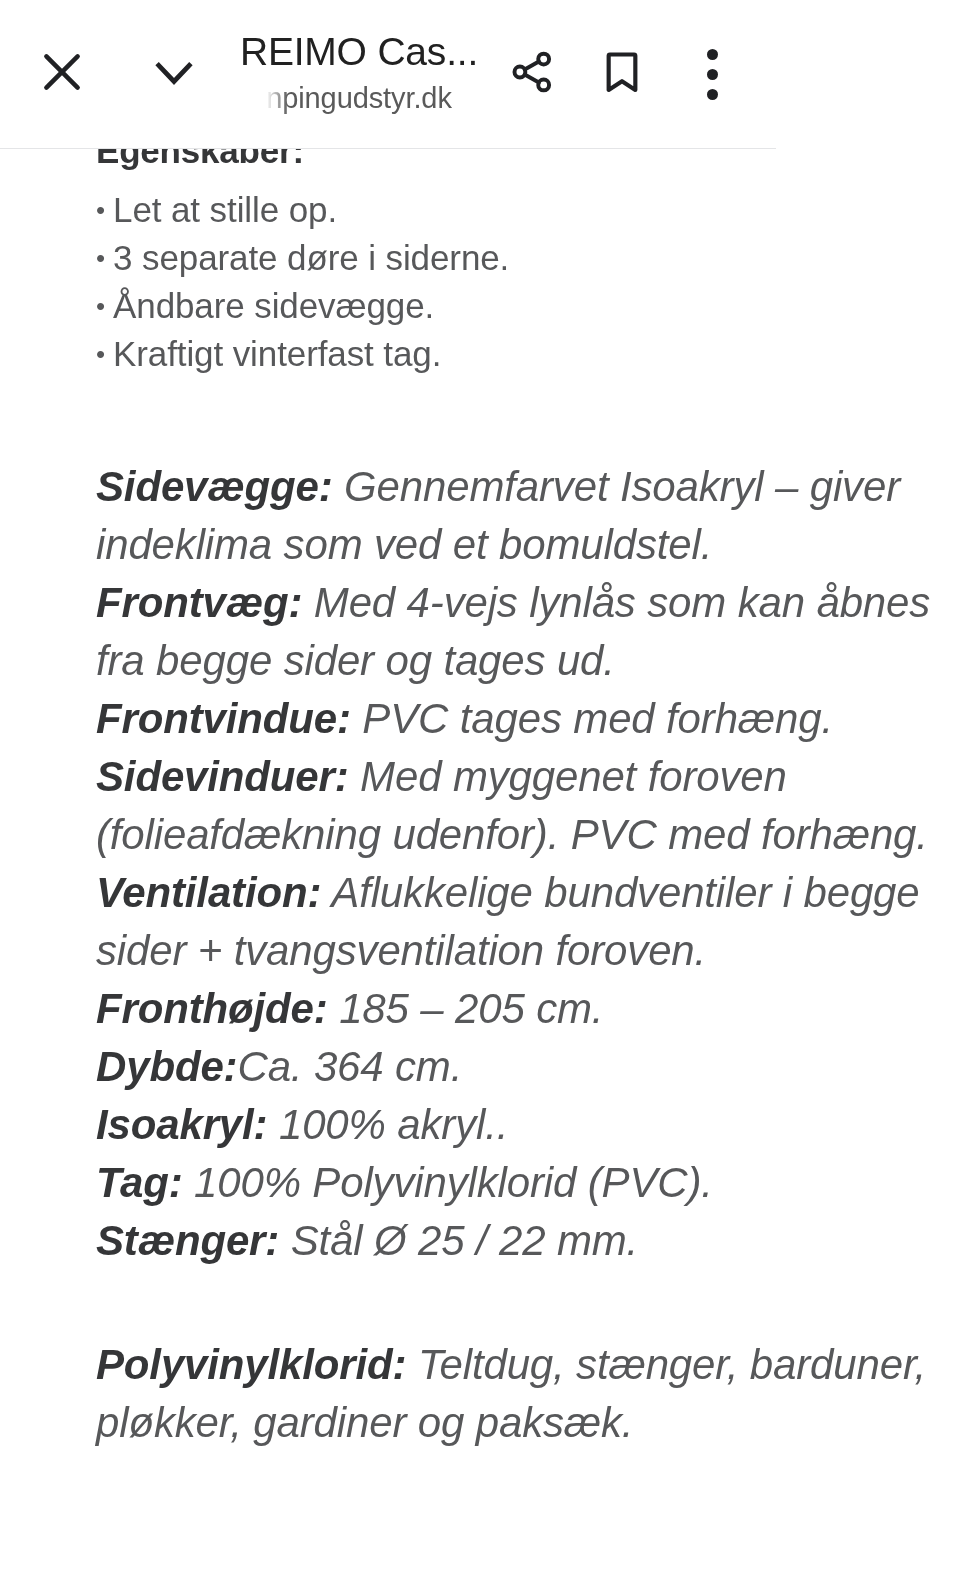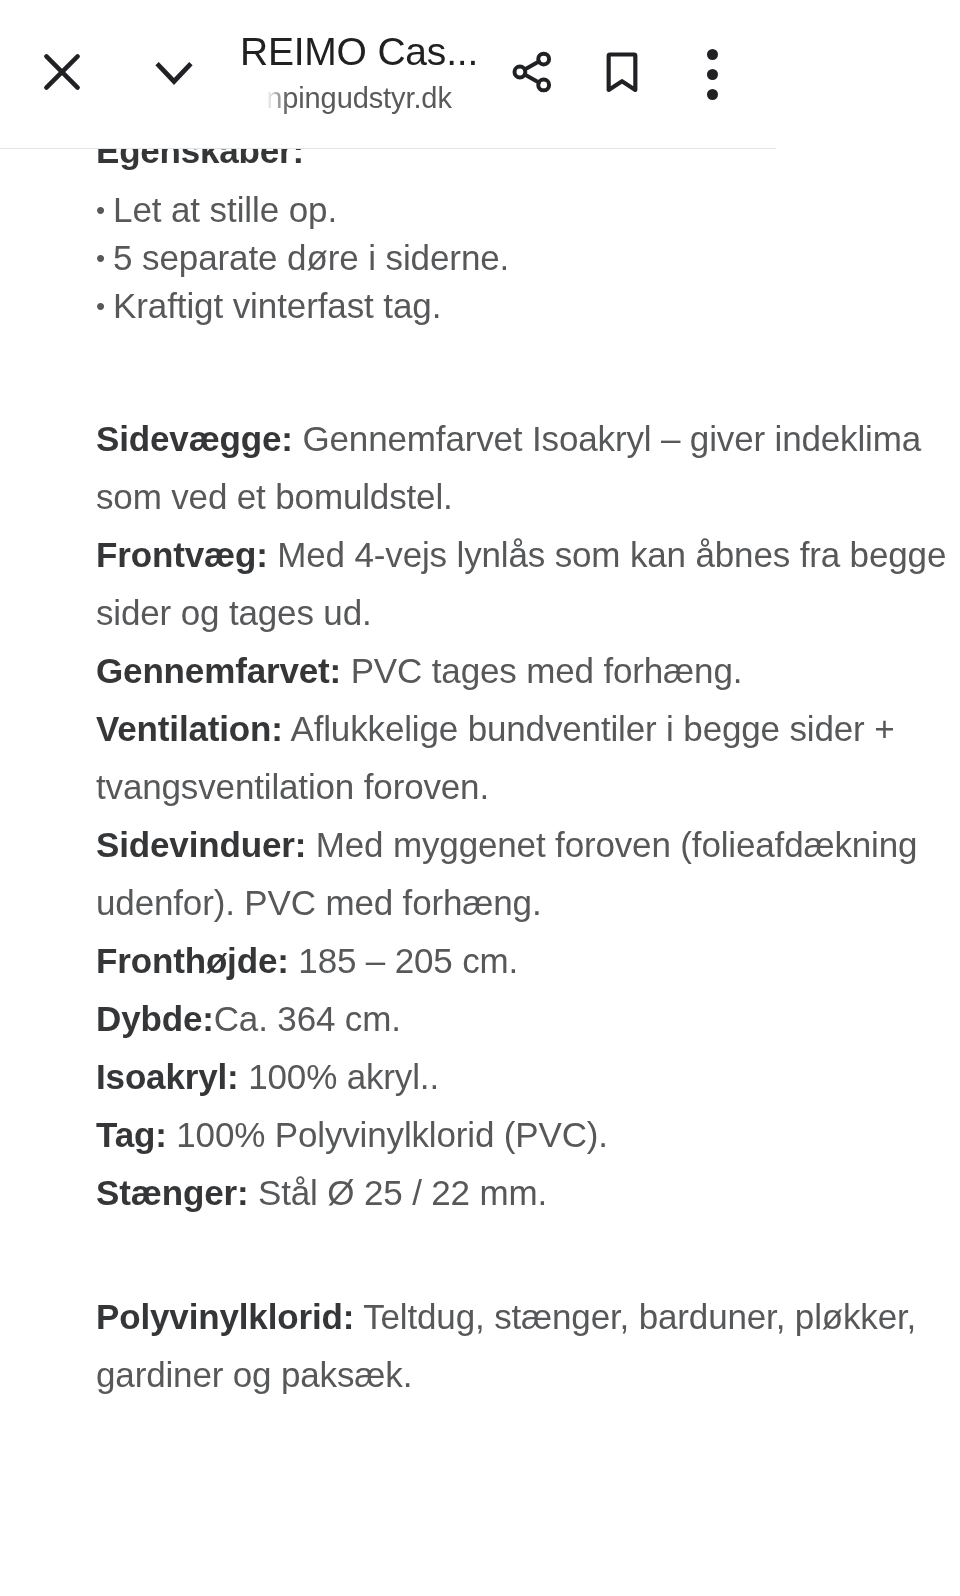--- a/index.html
+++ b/index.html
@@ -136,24 +136,25 @@
     color: #57585a;
     letter-spacing: -0.1px;
     white-space: nowrap;
   }
   .bullet .dot { font-size: 26px; vertical-align: 3px; padding-right: 8px; }
 
   .gap-lg { height: 80px; }
   .gap-md { height: 66px; }
 
   .para {
-    font-size: 35px;
+    font-size: 42px;
     line-height: 58px;
     color: #57585a;
     letter-spacing: -0.15px;
+    font-style: italic;
   }
 
   .para b {
     font-weight: 700;
     color: #353638;
   }
 </style>
 </head>
 <body>
 
@@ -216,35 +217,38 @@
 <div class="viewport">
   <div class="content">
 
     <div class="sec-title">Egenskaber:</div>
 
     <div class="bullets">
       <div class="bullet">
         <span class="dot">•</span><span>Let at stille op.</span>
       </div>
       <div class="bullet">
-        <span class="dot">•</span><span>5 separate døre i siderne.</span>
+        <span class="dot">•</span><span>3 separate døre i siderne.</span>
+      </div>
+      <div class="bullet">
+        <span class="dot">•</span><span>Åndbare sidevægge.</span>
       </div>
       <div class="bullet">
         <span class="dot">•</span><span>Kraftigt vinterfast tag.</span>
       </div>
     </div>
 
     <div class="gap-lg"></div>
 
     <div class="specs">
       <p class="para"><b>Sidevægge:</b><span> Gennemfarvet Isoakryl – giver indeklima som ved et bomuldstel.</span></p>
       <p class="para"><b>Frontvæg:</b><span> Med 4-vejs lynlås som kan åbnes fra begge sider og tages ud.</span></p>
-      <p class="para"><b>Gennemfarvet:</b><span> PVC tages med forhæng.</span></p>
+      <p class="para"><b>Frontvindue:</b><span> PVC tages med forhæng.</span></p>
+      <p class="para"><b>Sidevinduer:</b><span> Med myggenet foroven (folieafdækning udenfor). PVC med forhæng.</span></p>
       <p class="para"><b>Ventilation:</b><span> Aflukkelige bundventiler i begge sider + tvangsventilation foroven.</span></p>
-      <p class="para"><b>Sidevinduer:</b><span> Med myggenet foroven (folieafdækning udenfor). PVC med forhæng.</span></p>
       <p class="para"><b>Fronthøjde:</b><span> 185 – 205 cm.</span></p>
       <p class="para"><b>Dybde:</b><span>Ca. 364 cm.</span></p>
       <p class="para"><b>Isoakryl:</b><span> 100% akryl..</span></p>
       <p class="para"><b>Tag:</b><span> 100% Polyvinylklorid (PVC).</span></p>
       <p class="para"><b>Stænger:</b><span> Stål Ø 25 / 22 mm.</span></p>
     </div>
 
     <div class="gap-md"></div>
 
     <p class="para"><b>Polyvinylklorid:</b><span> Teltdug, stænger, barduner, pløkker, gardiner og paksæk.</span></p>

